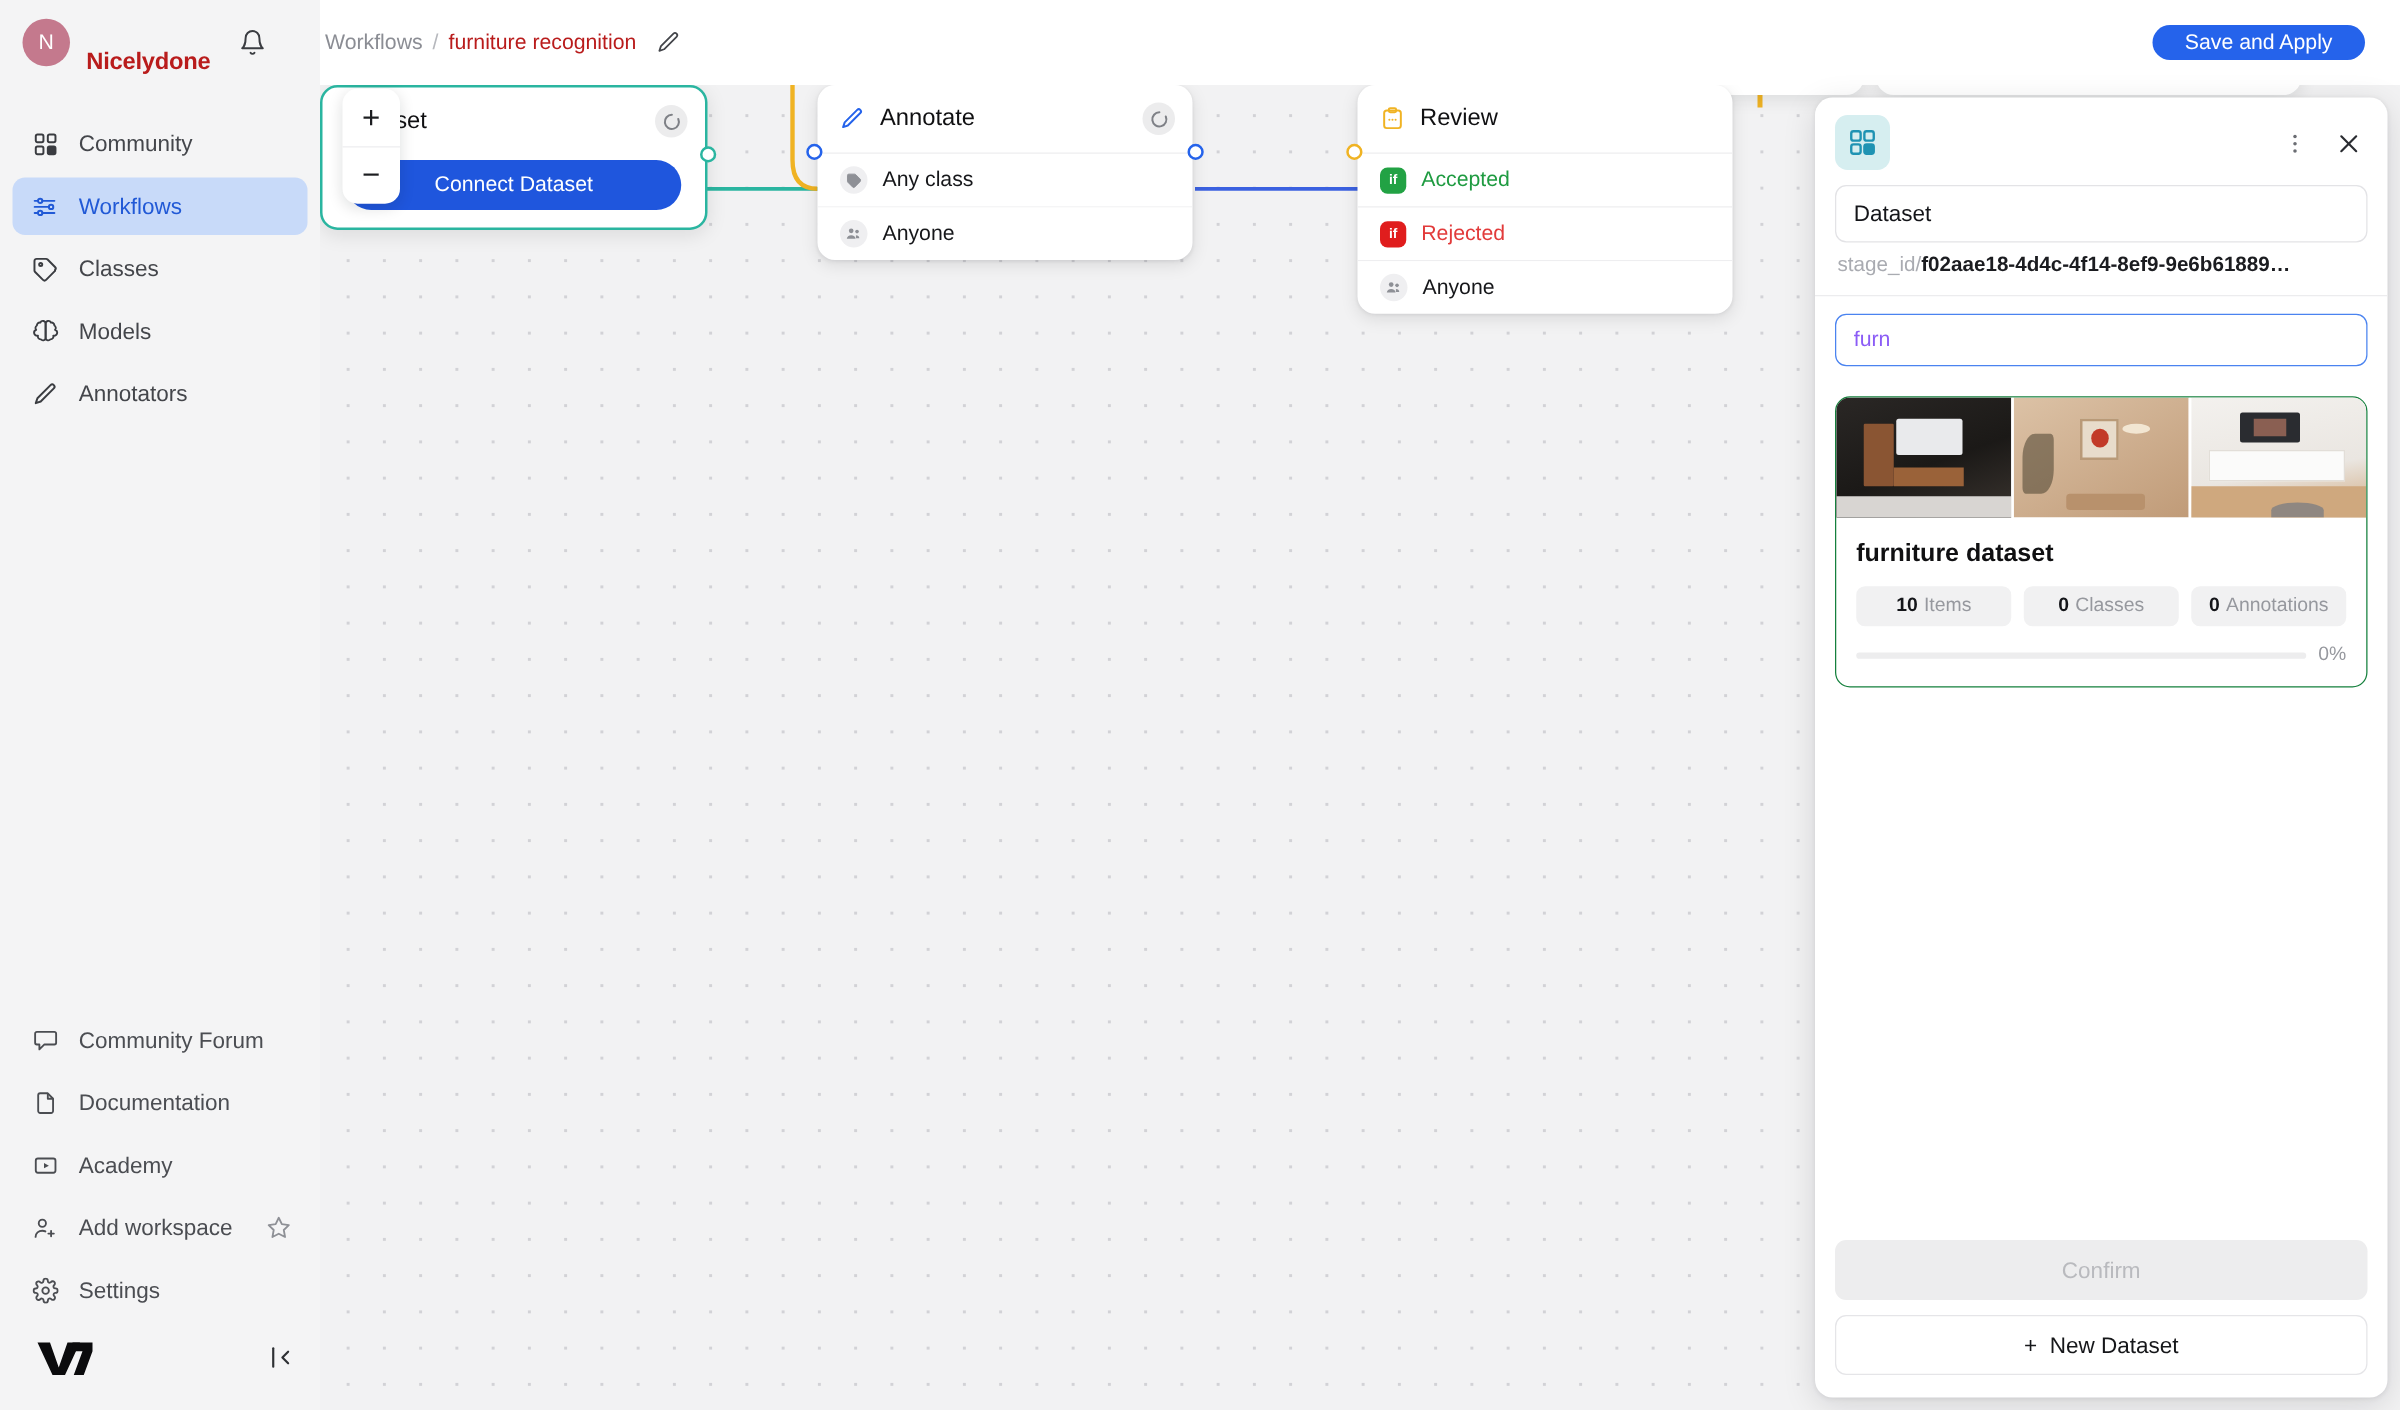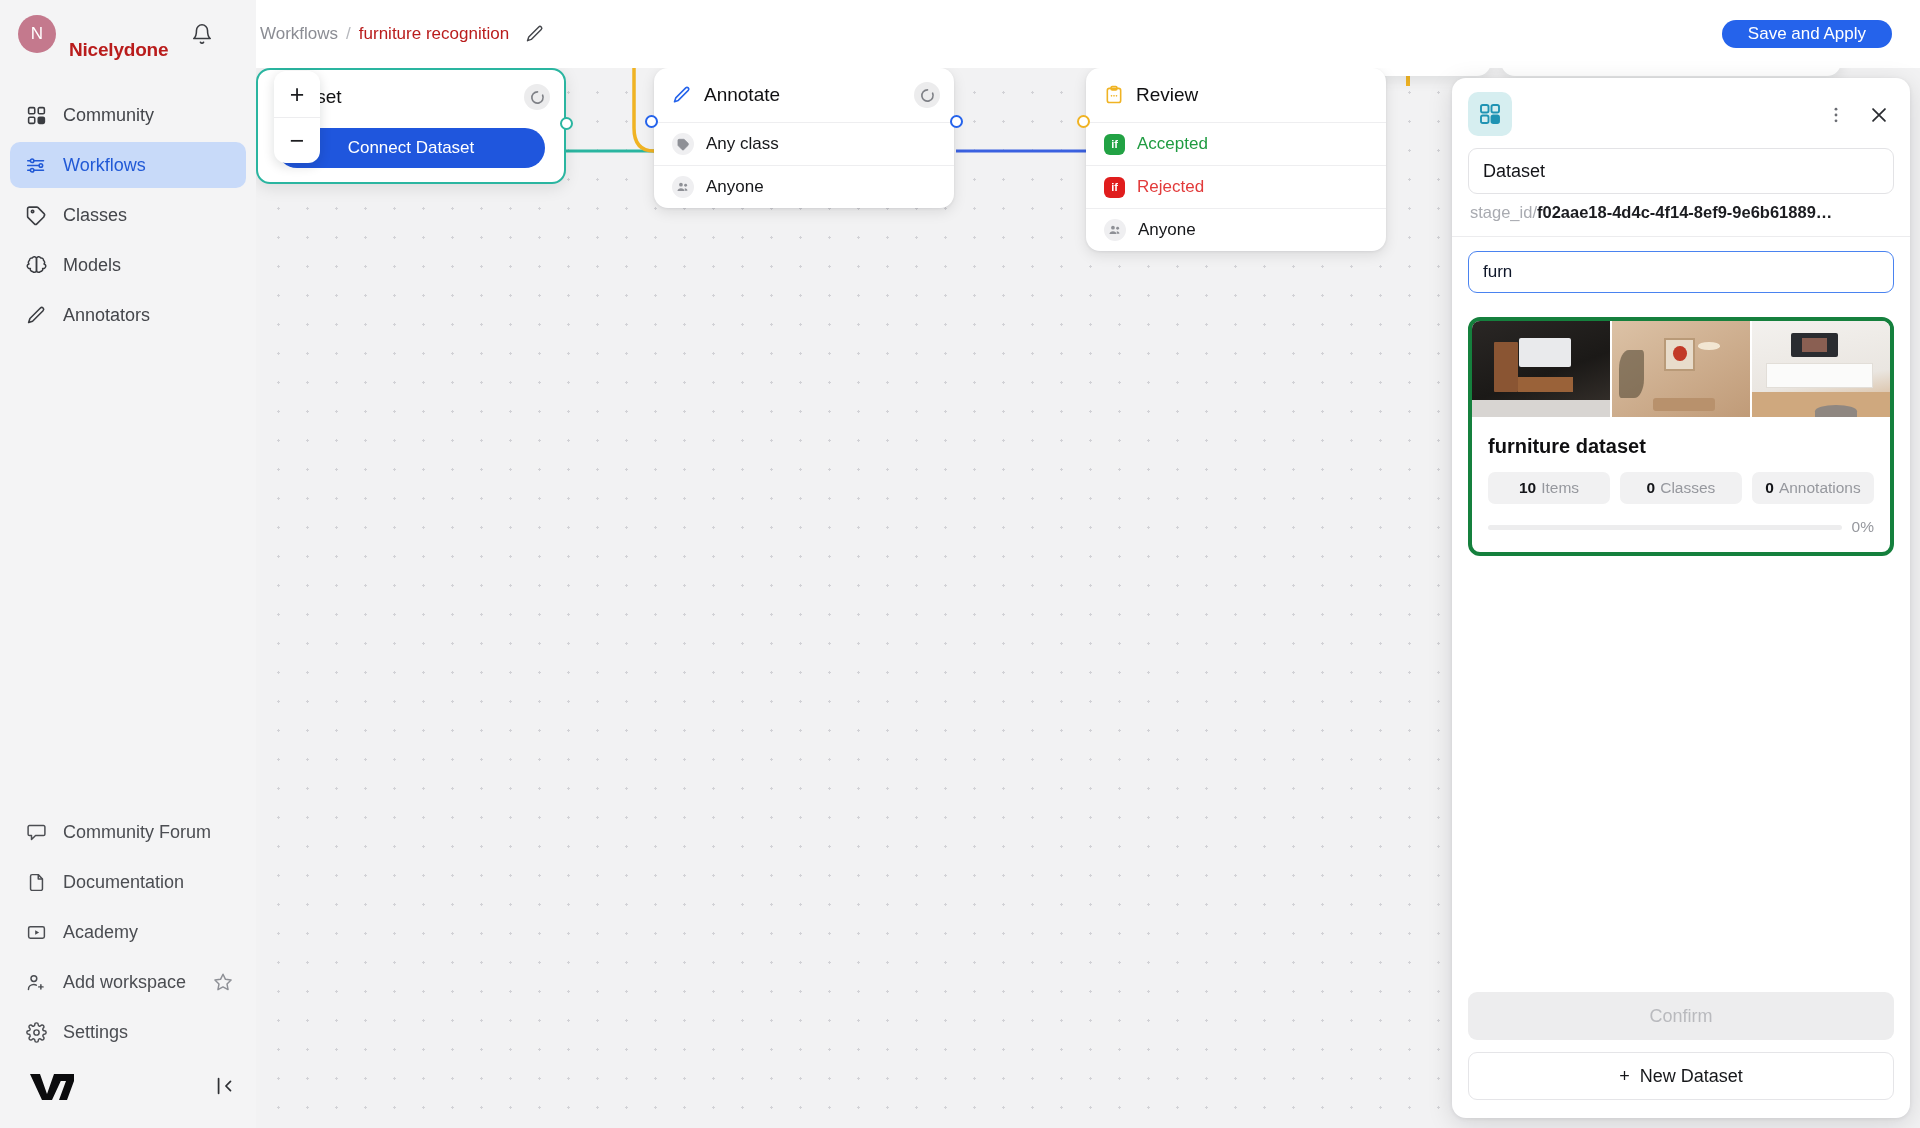--- a/index.html
+++ b/index.html
@@ -175,26 +175,26 @@
     white-space: nowrap; overflow: hidden;
   }
   .stage-id .k { color: #a9abb1; }
   .stage-id .v { color: #1b1c20; font-weight: 700; }
 
   .panel-sep { height: 1px; background: #ececee; }
 
   .search-wrap { padding: 14px 16px 0 16px; }
   .search-input {
     width: 100%; height: 42px; border: 1.6px solid #4a83f0; border-radius: 9px;
-    padding: 0 14px; font-size: 17px; font-family: inherit; color: #0f172a;
+    padding: 0 14px; font-size: 17px; font-family: inherit; color: #8b5cf6;
     outline: none;
   }
 
   .ds-card {
-    margin: 24px 16px 0 16px; border: 4px solid #15803d; border-radius: 12px;
+    margin: 24px 16px 0 16px; border: 1px solid #15803d; border-radius: 12px;
     overflow: hidden; cursor: pointer; background: #fff;
   }
   .thumbs { display: flex; height: 96px; }
   .thumb { flex: 1 1 0; position: relative; overflow: hidden; }
   .thumb + .thumb { border-left: 2px solid #fff; }
   .ds-name { font-size: 20px; font-weight: 700; color: #101012; padding: 18px 16px 0 16px; }
   .stats { display: flex; gap: 10px; padding: 14px 16px 0 16px; }
   .stat {
     flex: 1 1 0; background: #f1f1f2; border-radius: 7px; height: 32px;
     display: flex; align-items: center; justify-content: center; gap: 5px;

